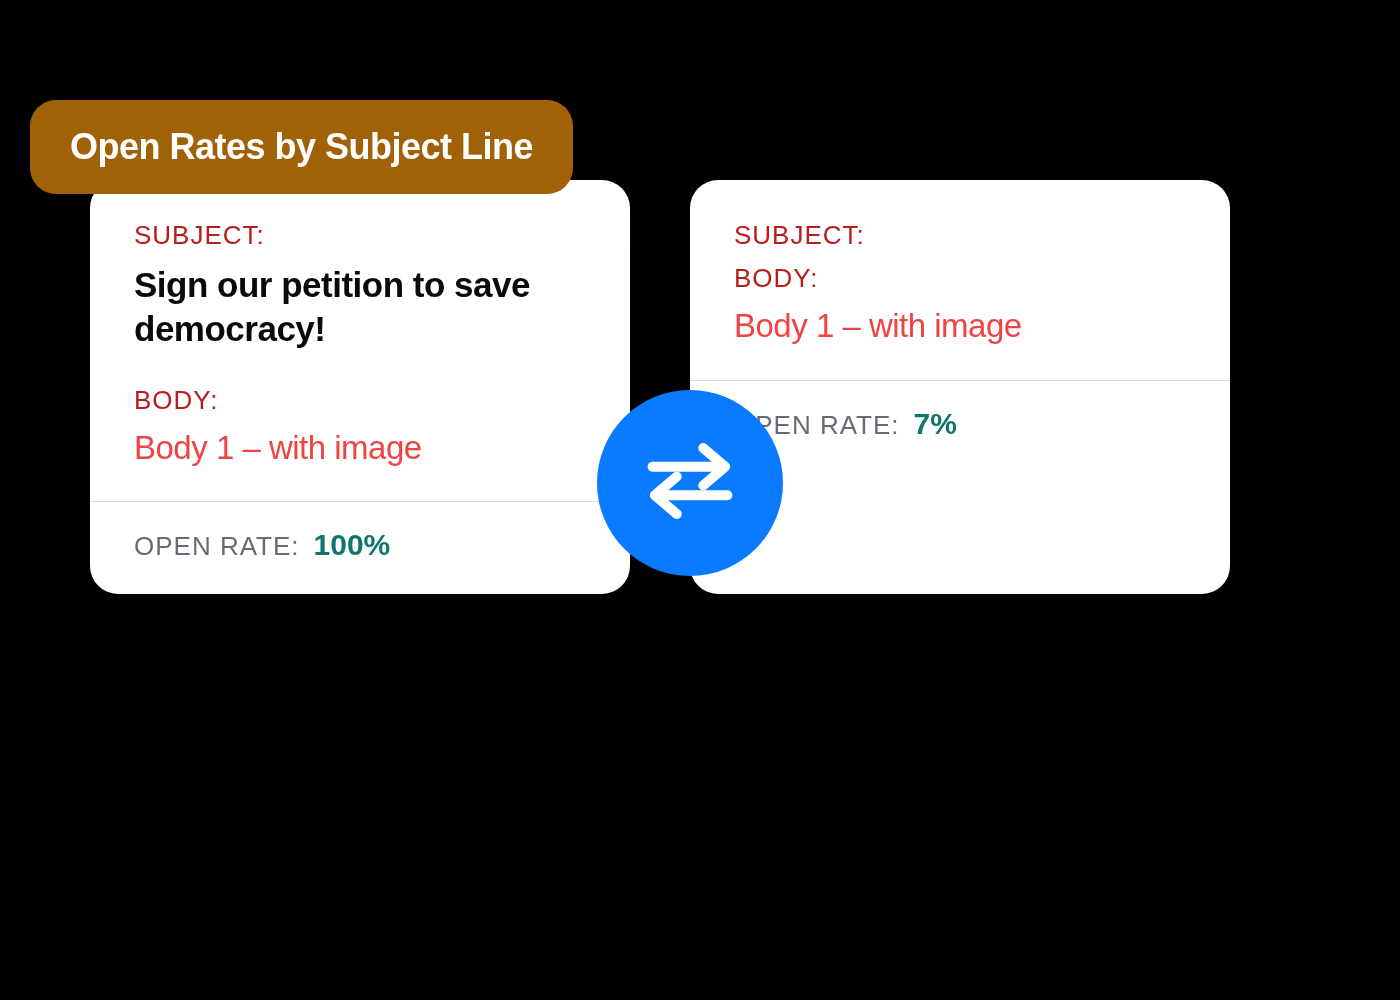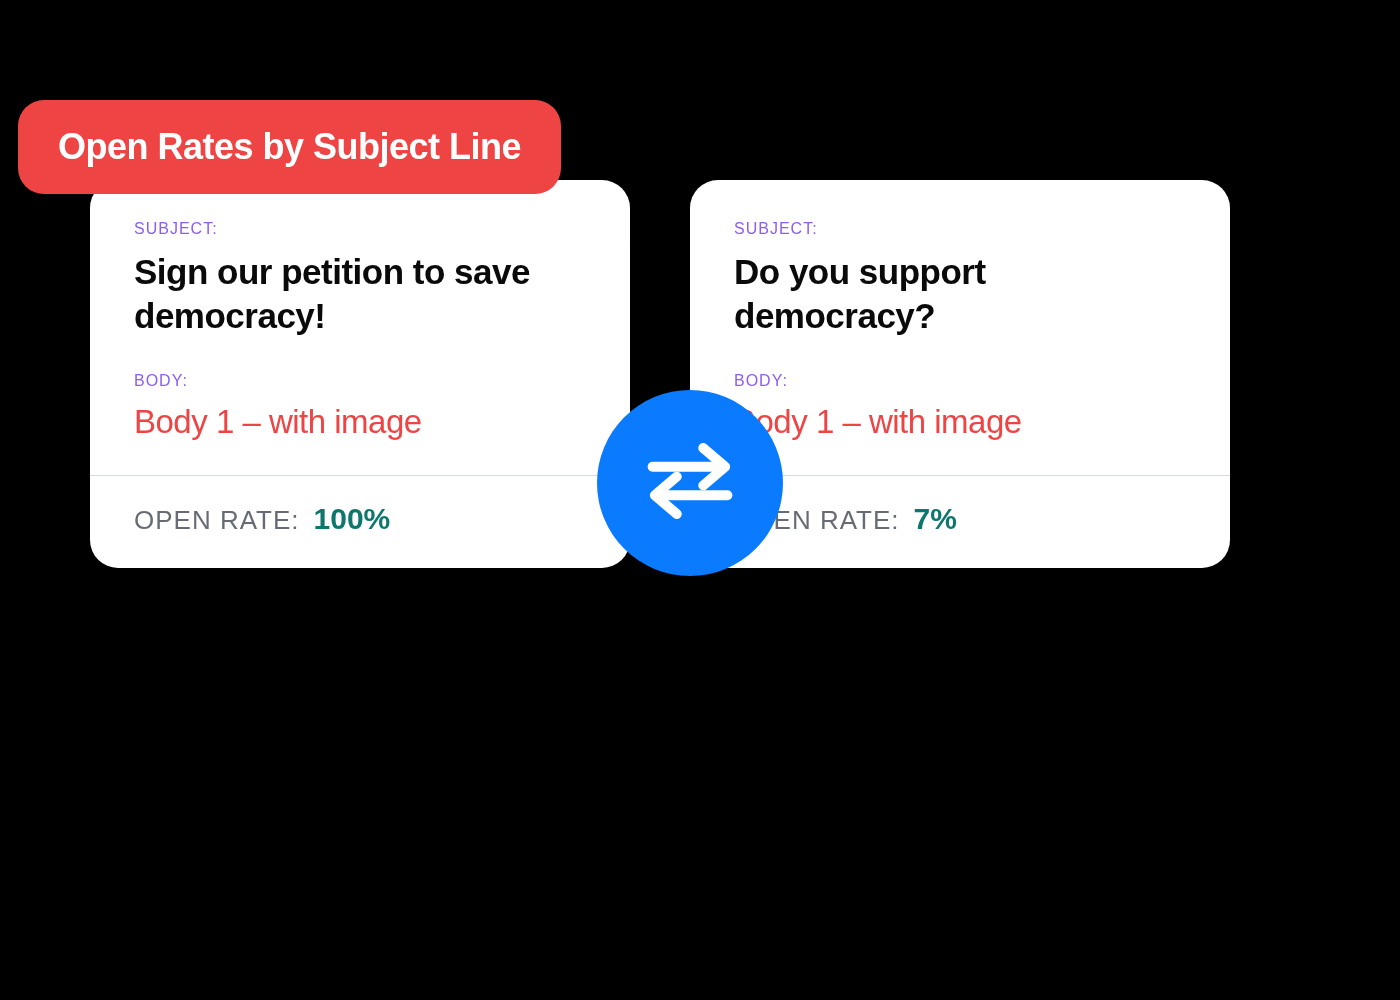--- a/index.html
+++ b/index.html
@@ -26,23 +26,23 @@
     width: 540px;
     background: #fff;
     border-radius: 28px;
     box-shadow: 0 30px 60px rgba(0,0,0,0.45), 0 10px 20px rgba(0,0,0,0.3);
     overflow: hidden;
   }
   .card-body {
     padding: 40px 44px 34px 44px;
   }
   .label {
-    font-size: 16px;
+    font-size: 26px;
     letter-spacing: 1px;
-    color: #8b5cf6;
+    color: #b91c1c;
     font-weight: 500;
     margin-bottom: 12px;
   }
   .subject-text {
     font-size: 35px;
     font-weight: 700;
     color: #0a0a0a;
     line-height: 1.25;
     margin-bottom: 34px;
     letter-spacing: -0.5px;
@@ -69,22 +69,22 @@
     text-align: right;
   }
   .footer-value {
     font-size: 30px;
     font-weight: 800;
     color: #0f766e;
   }
   .title-pill {
     position: absolute;
     top: 100px;
-    left: 18px;
-    background: #ef4444;
+    left: 30px;
+    background: #a16207;
     color: #fff;
     font-size: 36px;
     font-weight: 800;
     padding: 26px 40px;
     border-radius: 26px;
     letter-spacing: -0.5px;
     z-index: 30;
   }
   .swap-badge {
     position: absolute;
@@ -124,21 +124,20 @@
       </div>
       <div class="card-footer">
         <span class="footer-label">OPEN RATE:</span>
         <span class="footer-value">100%</span>
       </div>
     </div>
 
     <div class="card">
       <div class="card-body">
         <div class="label">SUBJECT:</div>
-        <div class="subject-text">Do you support democracy?</div>
         <div class="label">BODY:</div>
         <div class="body-text">Body 1 – with image</div>
       </div>
       <div class="card-footer">
         <span class="footer-label">OPEN RATE:</span>
         <span class="footer-value">7%</span>
       </div>
     </div>
 
   </div>

